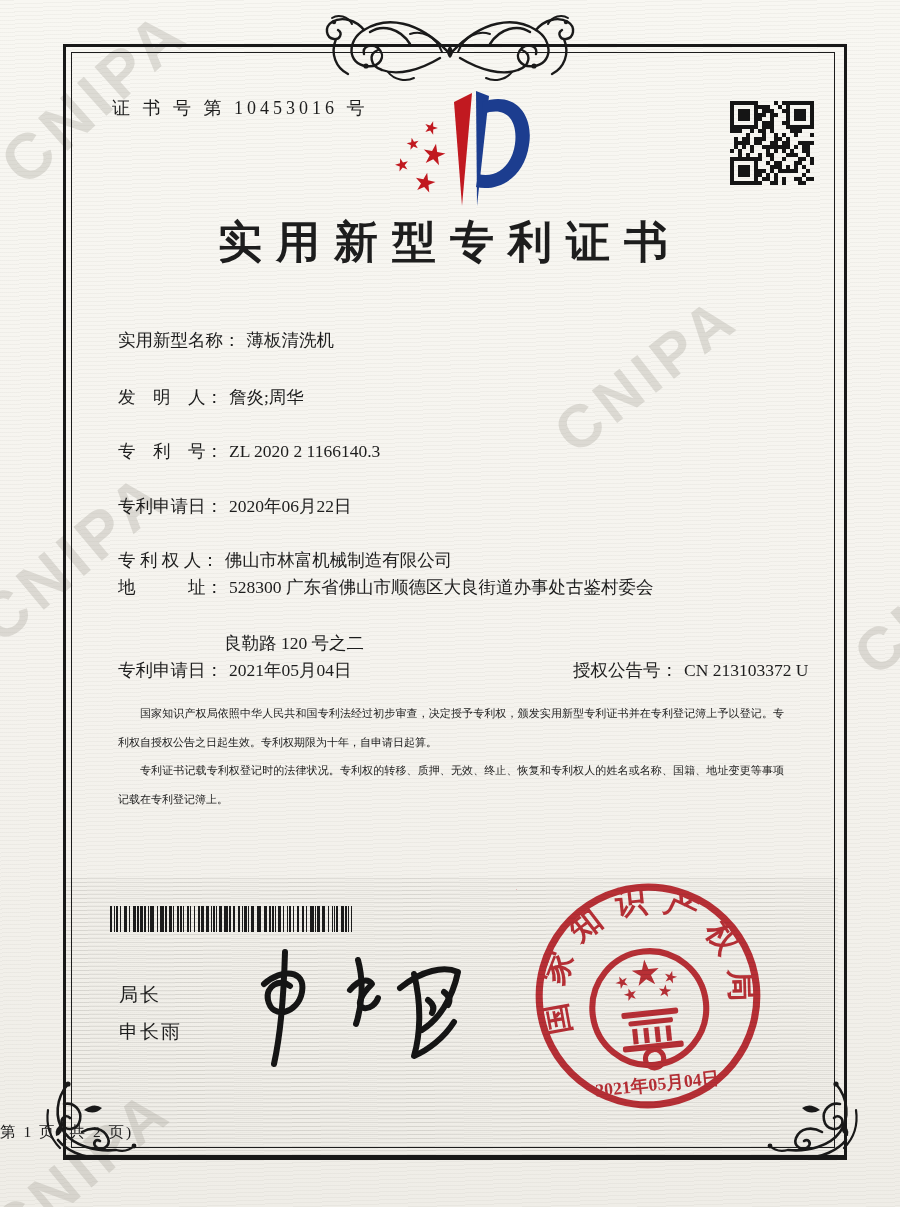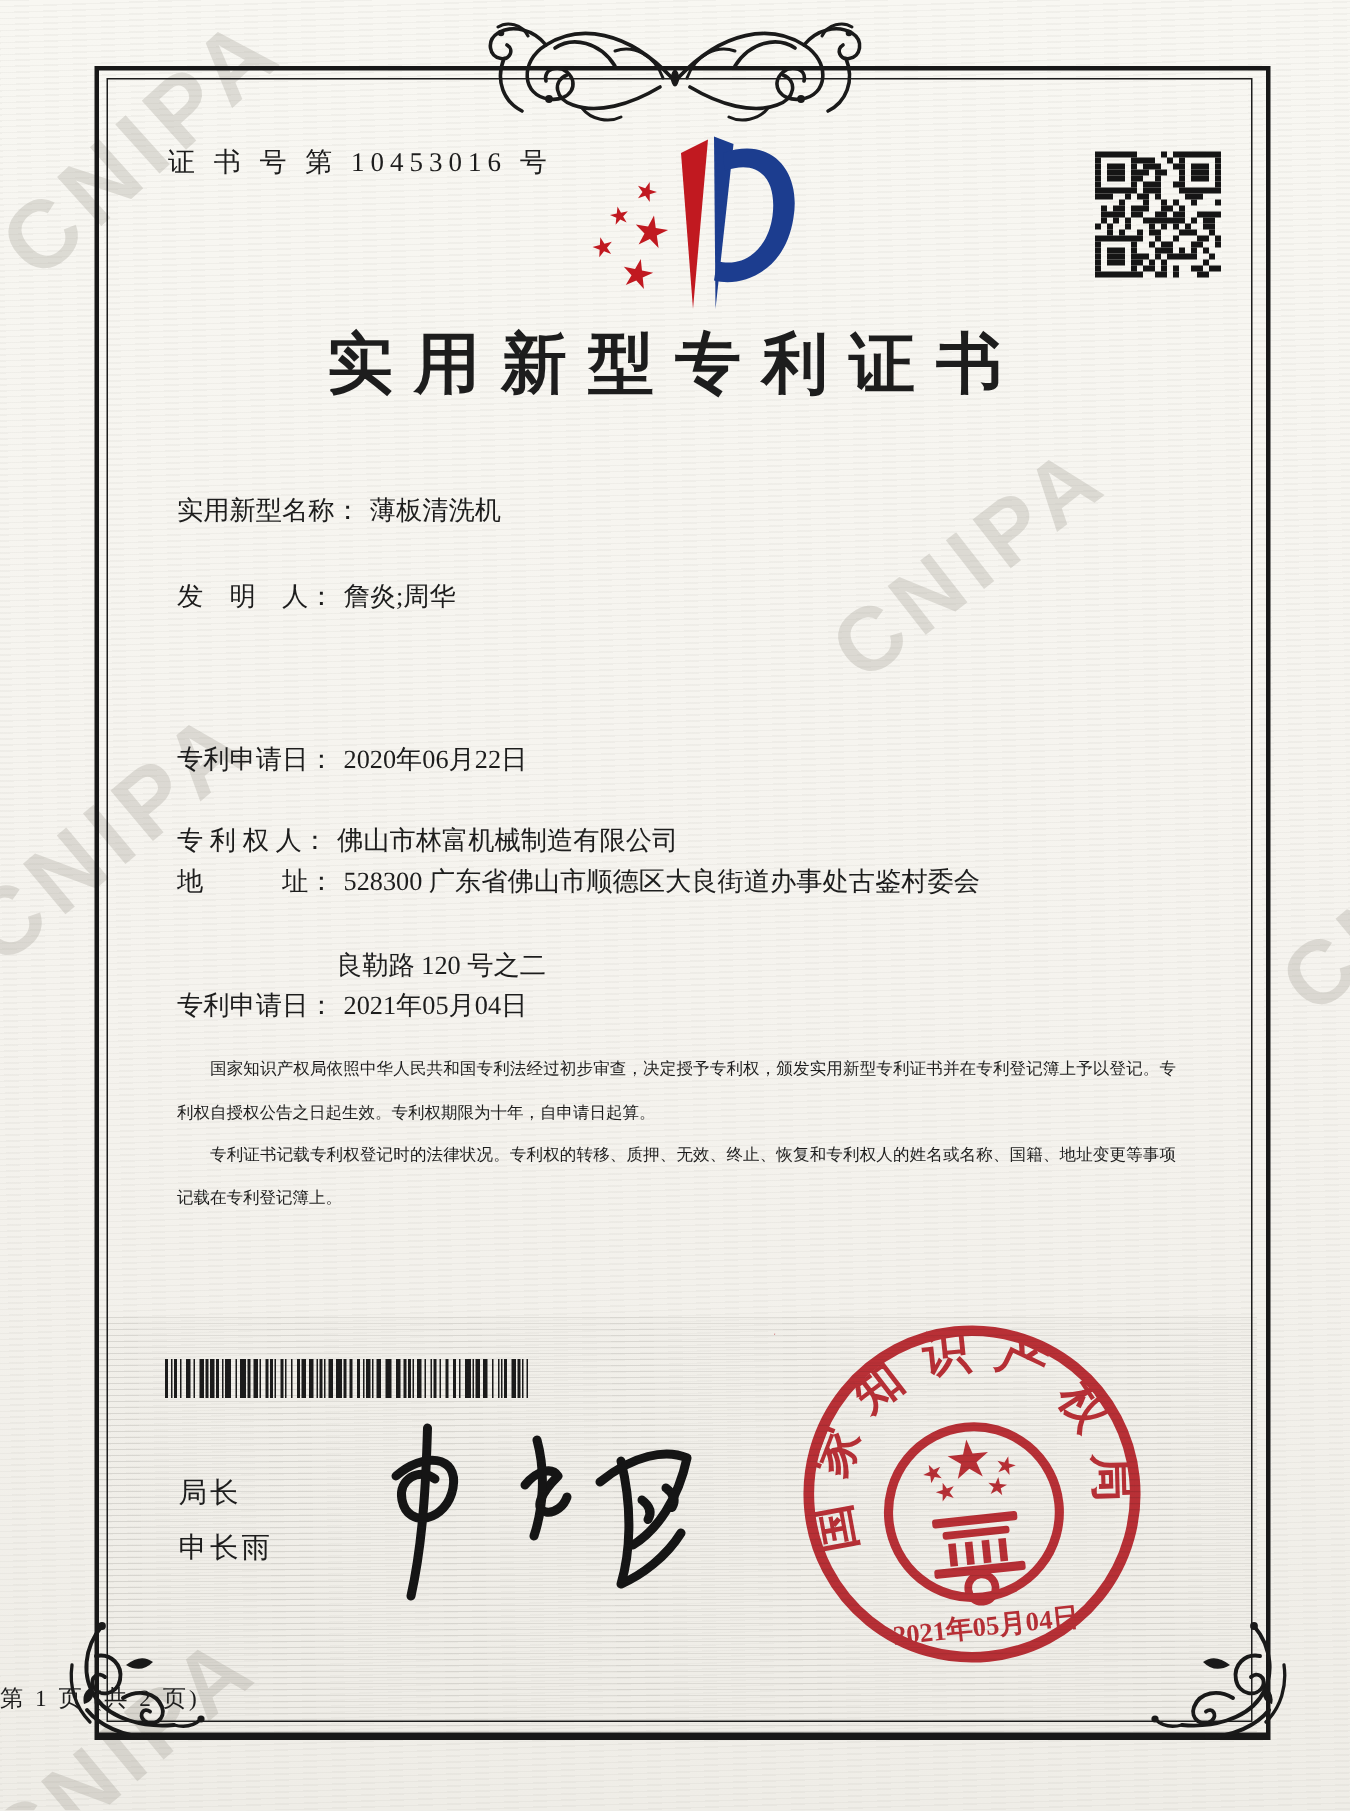--- a/index.html
+++ b/index.html
@@ -381,32 +381,36 @@
       </svg></div>
 
   <div class="title">实用新型专利证书</div>
 
   <div class="row" style="top:328px;">
     <span>实用新型名称：</span><span class="val">薄板清洗机</span>
   </div>
   <div class="row" style="top:385px;">
     <span>发　明　人：</span><span class="val">詹炎;周华</span>
   </div>
+  <div class="row" style="top:439px;">
+    <span>专　利　号：</span><span class="val">ZL 2020 2 1166140.3</span>
+  </div>
   <div class="row" style="top:494px;">
     <span>专利申请日：</span><span class="val">2020年06月22日</span>
   </div>
   <div class="row" style="top:548px;">
     <span>专 利 权 人：</span><span class="val">佛山市林富机械制造有限公司</span>
   </div>
   <div class="row" style="top:575px;">
     <span>地　　　址：</span><span class="val">528300 广东省佛山市顺德区大良街道办事处古鉴村委会</span>
   </div>
   <div class="addr2" style="top:631px;">良勒路 120 号之二</div>
   <div class="row" style="top:658px;">
     <span>专利申请日：</span><span class="val">2021年05月04日</span>
+    <span class="grant-no"><span>授权公告号：</span><span class="val">CN 213103372 U</span></span>
   </div>
 
   <div class="paras">
     <p>国家知识产权局依照中华人民共和国专利法经过初步审查，决定授予专利权，颁发实用新型专利证书并在专利登记簿上予以登记。专利权自授权公告之日起生效。专利权期限为十年，自申请日起算。</p>
     <p>专利证书记载专利权登记时的法律状况。专利权的转移、质押、无效、终止、恢复和专利权人的姓名或名称、国籍、地址变更等事项记载在专利登记簿上。</p>
   </div>
 
   <div class="barcode"><svg width="247" height="26" viewBox="0 0 247 26">
         <rect x="0" y="0" width="2" height="26" fill="#1b1b1b"></rect>
         <rect x="4" y="0" width="1" height="26" fill="#1b1b1b"></rect>

